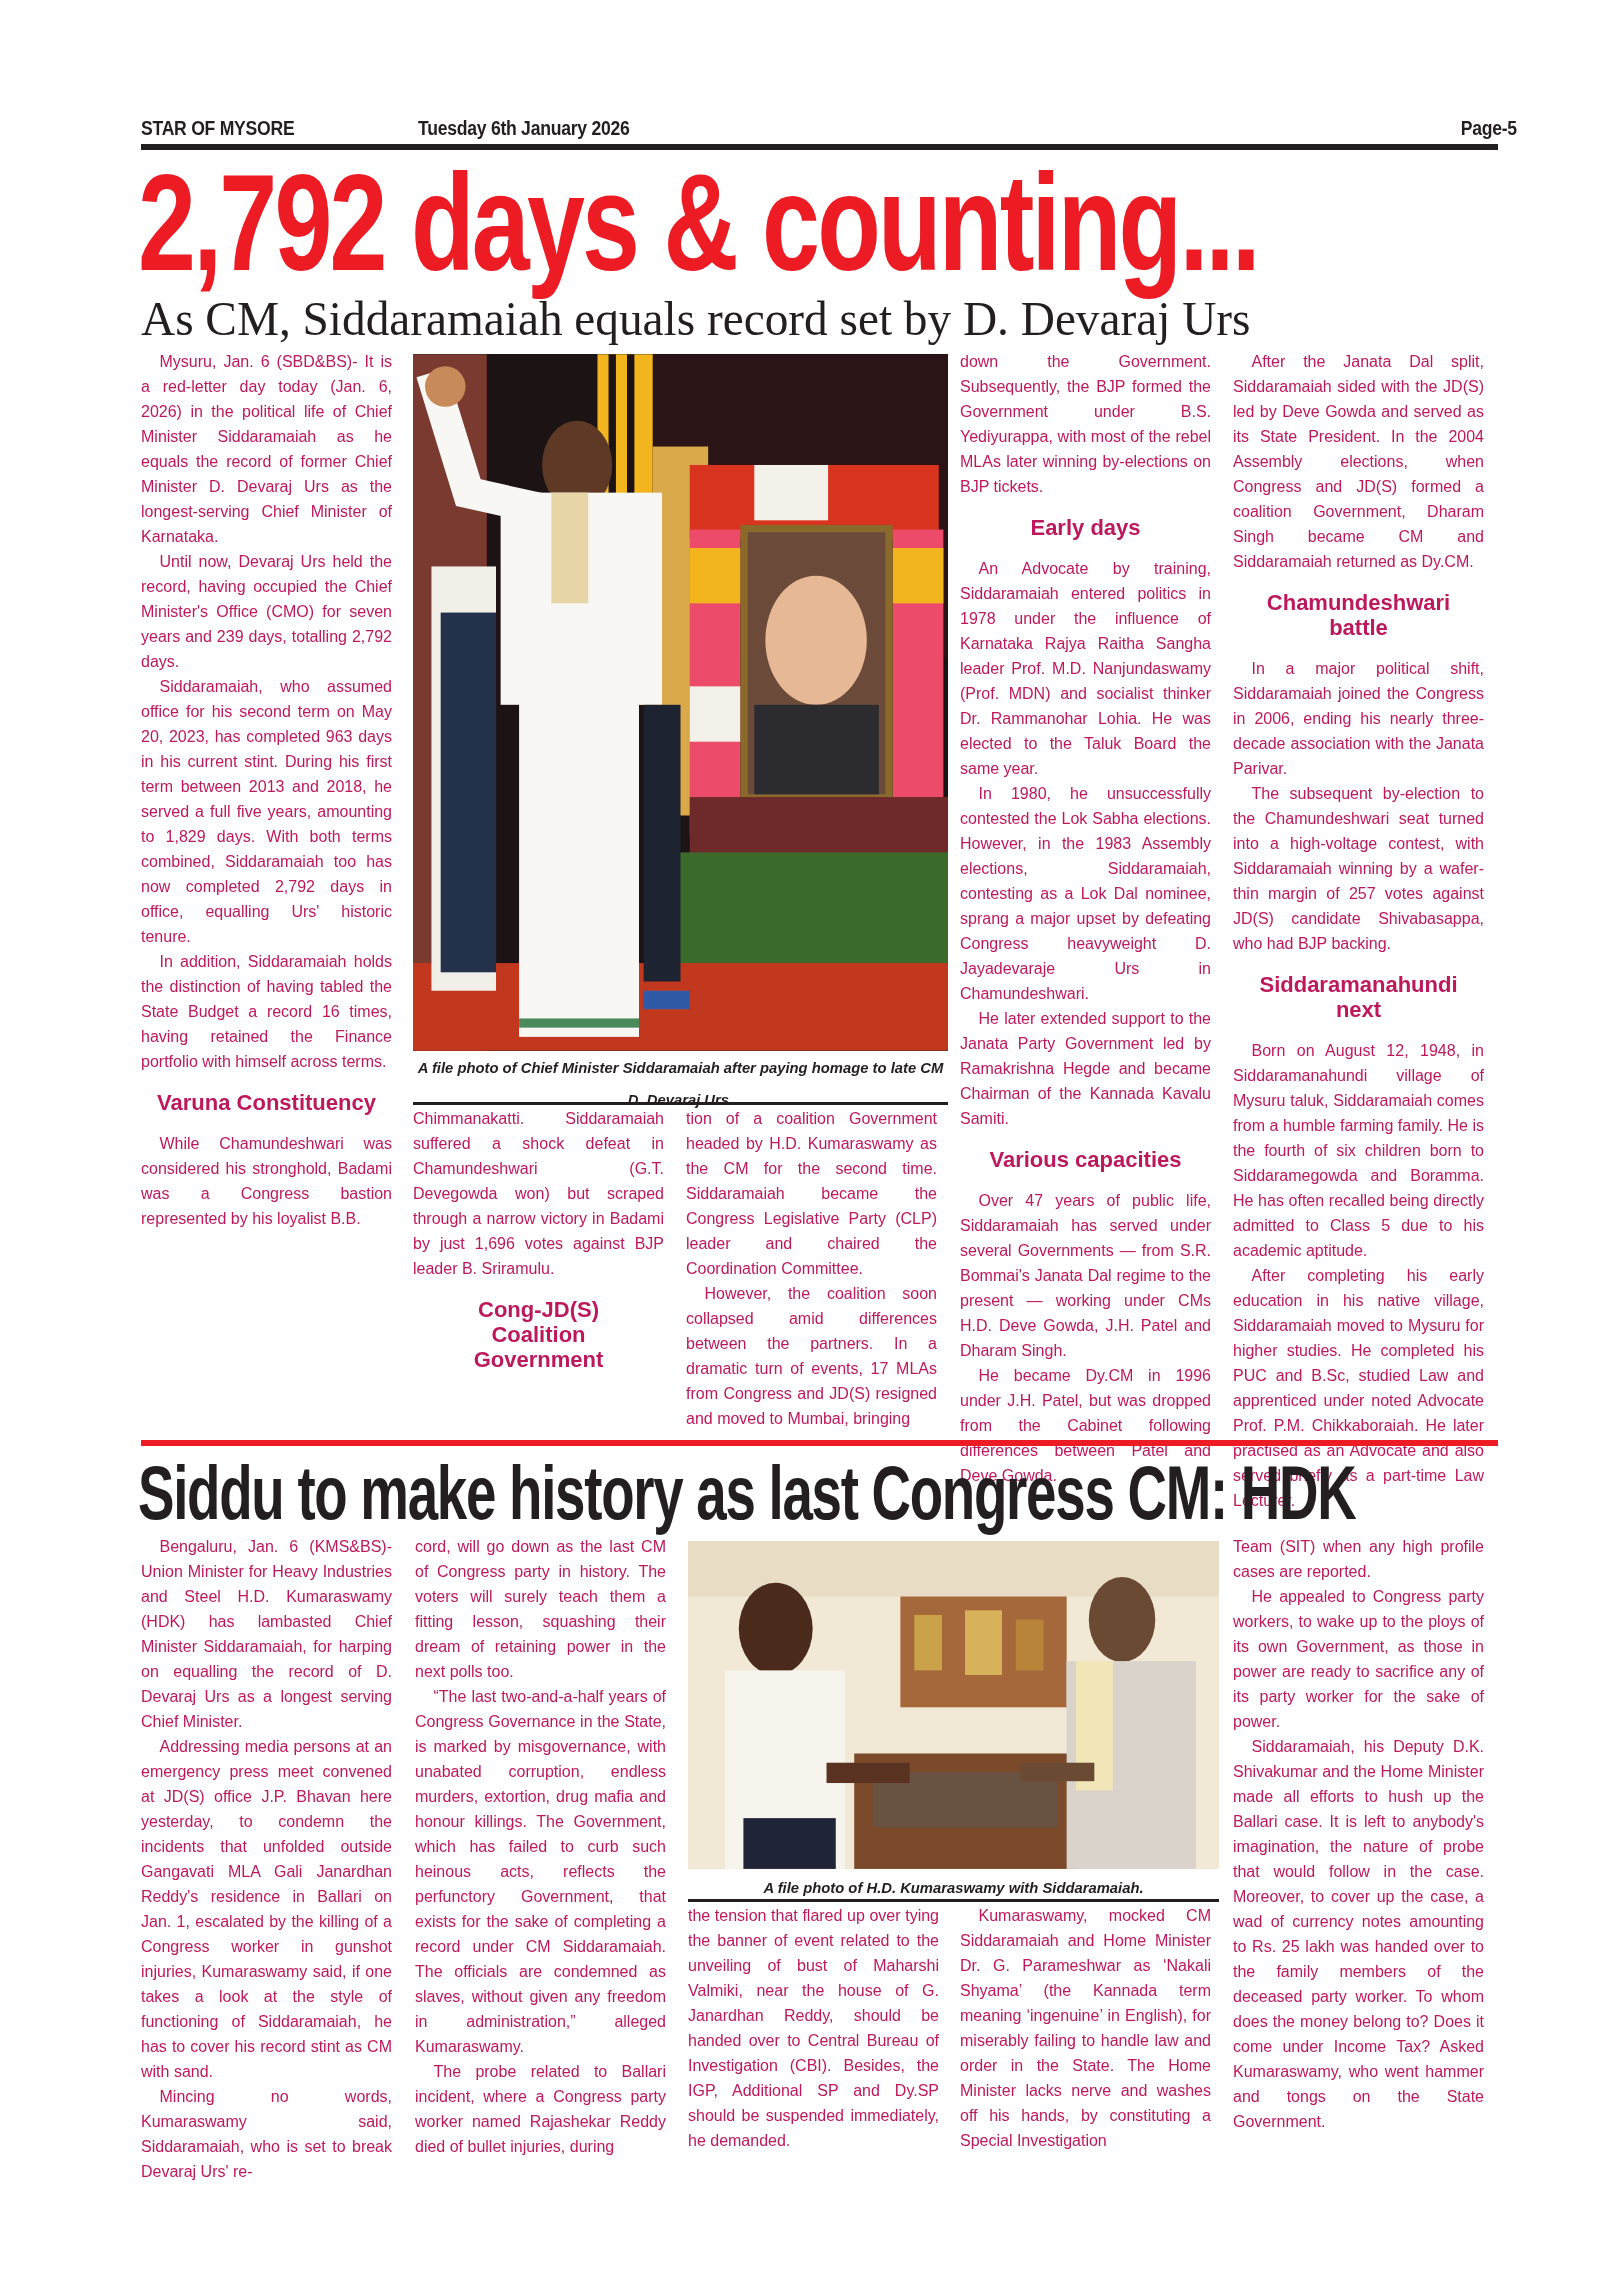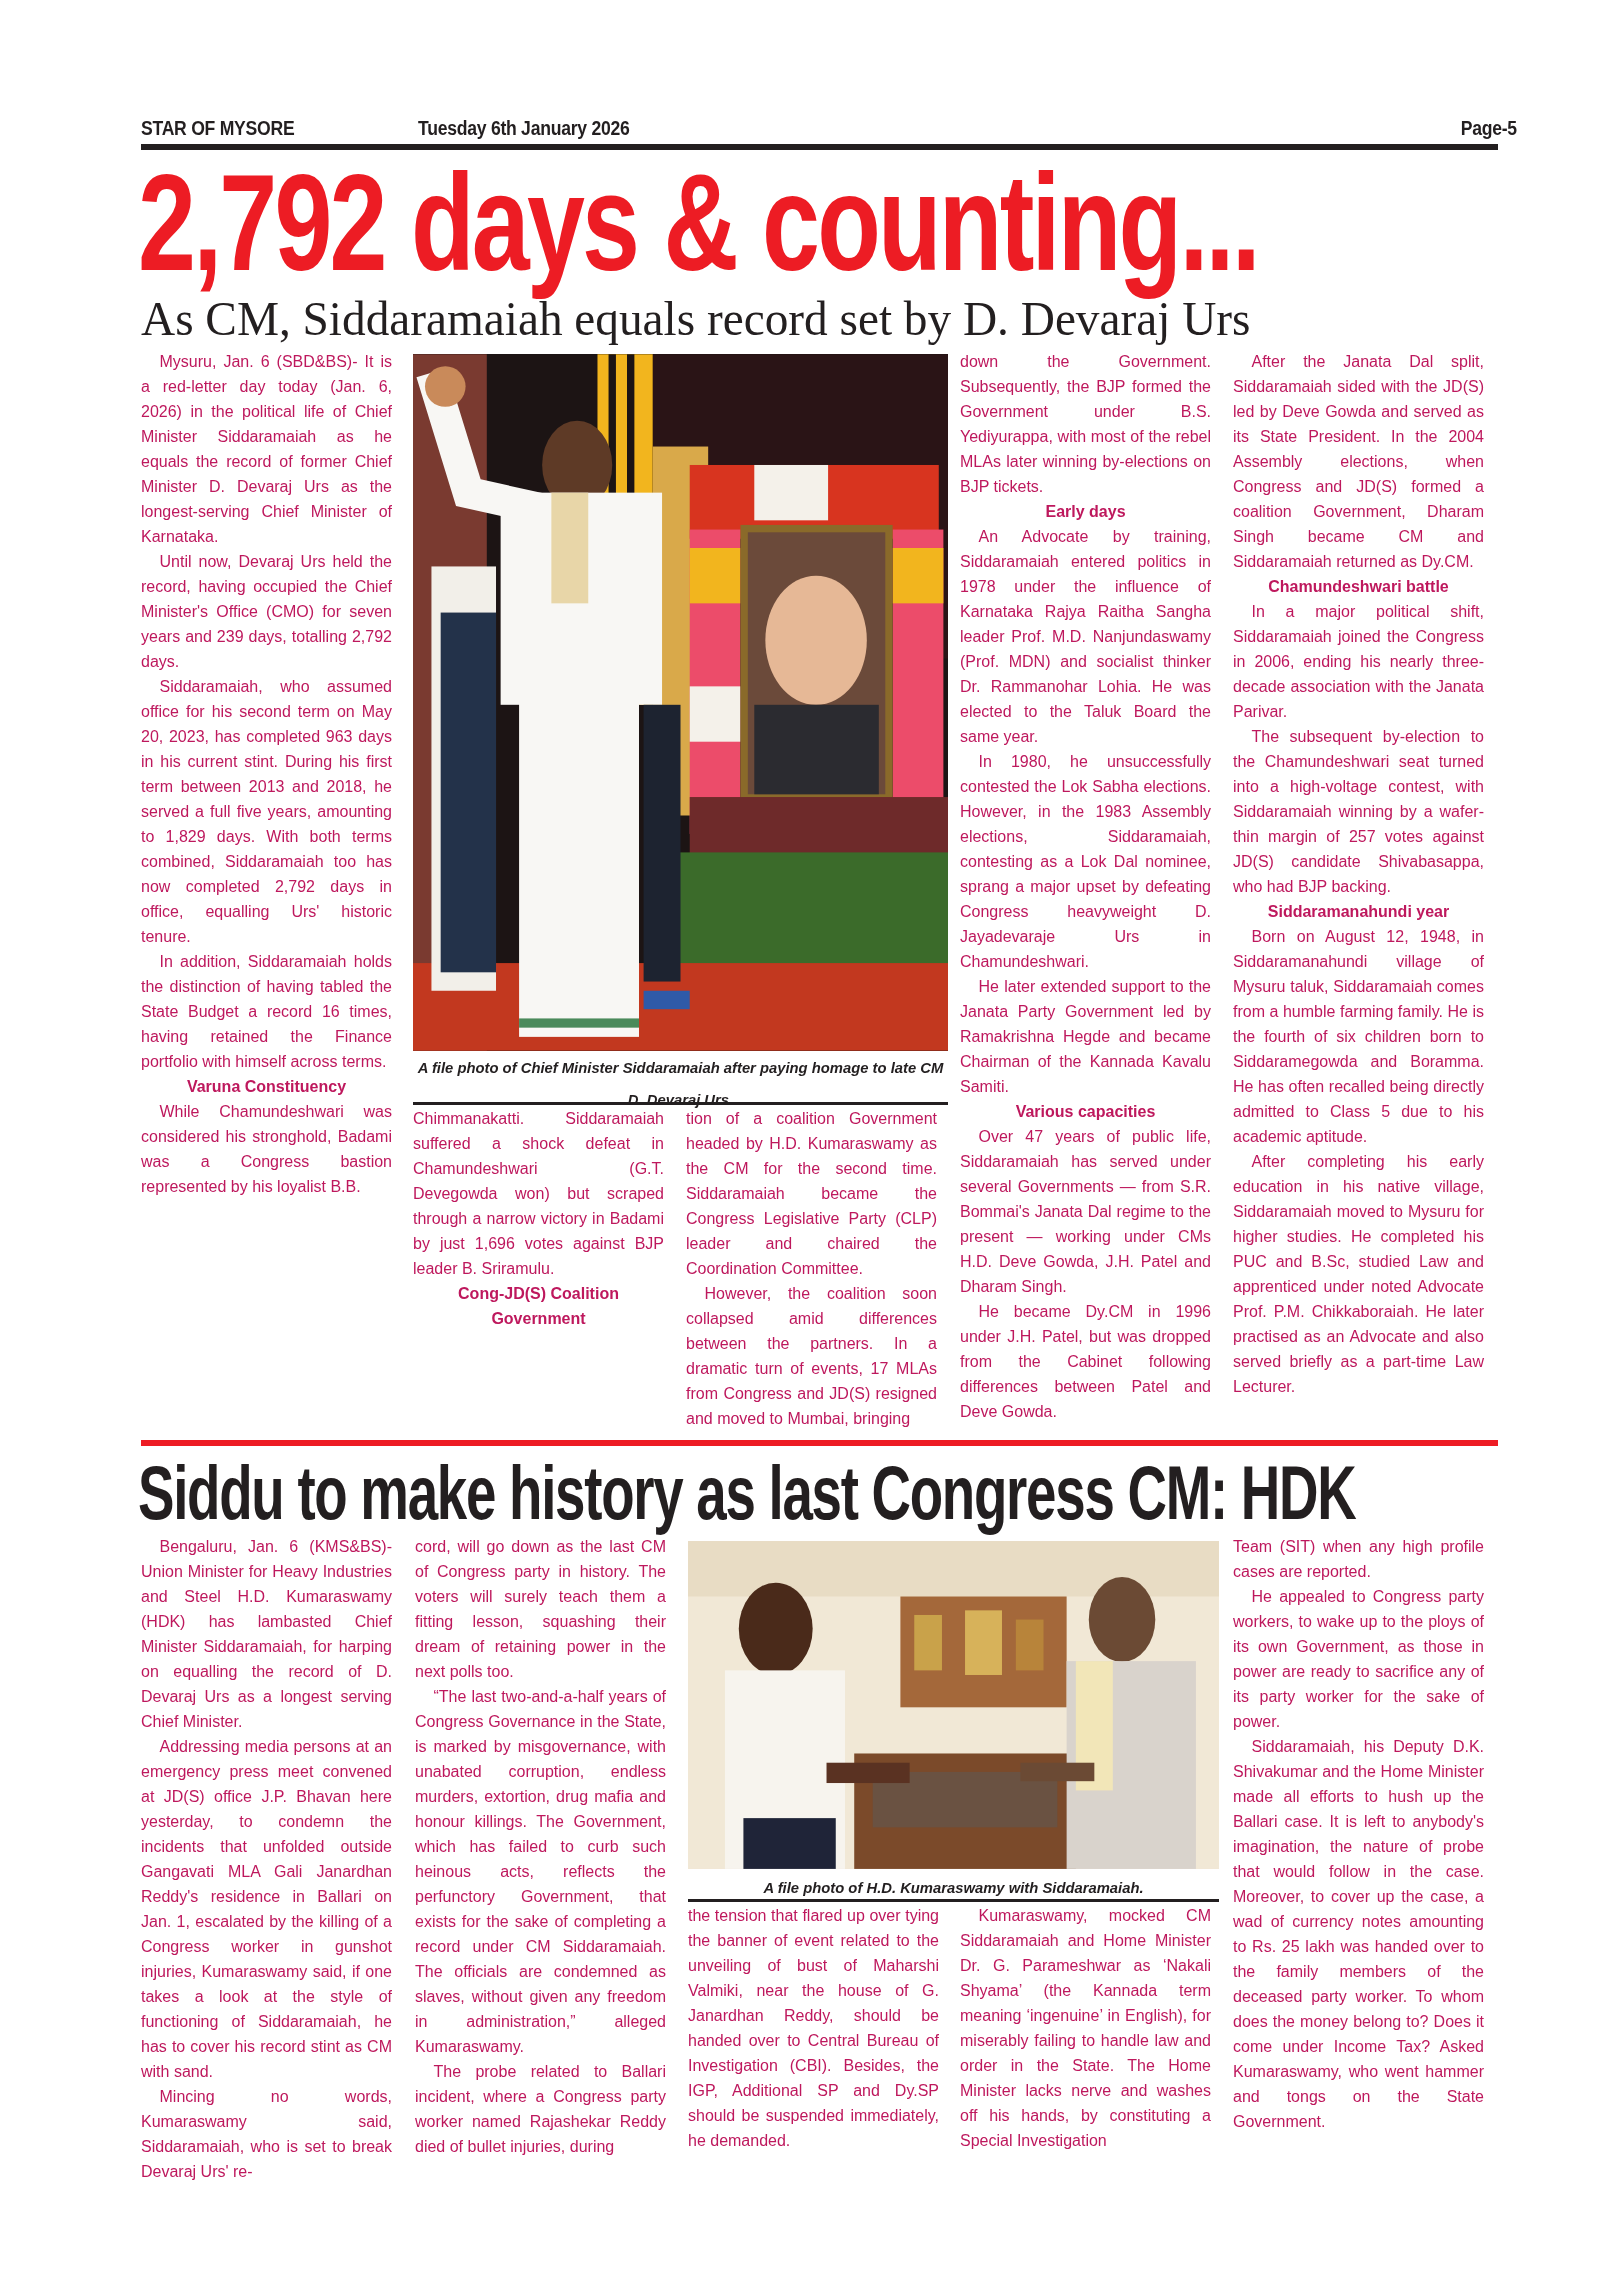--- a/index.html
+++ b/index.html
@@ -7,21 +7,21 @@
   .masthead { position:absolute; left:141px; top:113px; width:1357px; height:33px; }
   .masthead span { position:absolute; top:3.7px; font-family:"Liberation Sans", sans-serif; font-weight:bold; font-size:20px; letter-spacing:-0.3px; transform:scaleX(0.88); transform-origin:left top; }
   .mh-paper { left:0; }
   .mh-date { left:277px; }
   .mh-page { right:-18.5px; transform-origin:right top !important; }
   .mh-rule { position:absolute; left:141px; top:144px; width:1357px; height:5.5px; background:#231f20; }
   .headline1 { position:absolute; left:138px; top:148px; width:1366px; height:148px; color:#ed1c24; font-family:"Liberation Sans", sans-serif; font-weight:bold; font-size:138px; line-height:148px; white-space:nowrap; letter-spacing:-3.7px; transform:scaleX(0.755); transform-origin:left top; }
   .subhead1 { position:absolute; left:141px; top:293px; width:1366px; font-family:"Liberation Serif", serif; font-size:48px; line-height:52px; white-space:nowrap; color:#231f20; transform:scaleX(0.985); transform-origin:left top; }
   .col { position:absolute; font-size:16px; line-height:25px; text-align:justify; color:#be185d; }
   .col p { margin:0; text-indent:18.5px; }
-  .col h4 { margin:0; font-size:16px; line-height:25px; text-align:center; font-weight:bold; }
+  .col h4 { margin:16px; font-size:22px; line-height:25px; text-align:center; font-weight:bold; }
   .photo { position:absolute; overflow:hidden; }
   .caption { position:absolute; font-style:italic; font-weight:bold; font-size:14.8px; line-height:32px; text-align:center; color:#231f20; }
   .caprule { position:absolute; height:2.8px; background:#231f20; }
   .redrule { position:absolute; height:5.5px; background:#ed1c24; }
   .headline2 { position:absolute; left:138px; top:1451px; color:#231f20; font-family:"Liberation Sans", sans-serif; font-weight:bold; font-size:76px; line-height:83px; white-space:nowrap; letter-spacing:-1.8px; transform:scaleX(0.72); transform-origin:left top; }
 </style>
 </head>
 <body>
 
 <div class="masthead">
@@ -101,21 +101,21 @@
   <h4>Various capacities</h4>
   <p>Over 47 years of public life, Siddaramaiah has served under several Governments — from S.R. Bommai's Janata Dal regime to the present — working under CMs H.D. Deve Gowda, J.H. Patel and Dharam Singh.</p>
   <p>He became Dy.CM in 1996 under J.H. Patel, but was dropped from the Cabinet following differences between Patel and Deve Gowda.</p>
 </div>
 
 <div class="col" style="left:1233px; top:349px; width:251px;">
   <p>After the Janata Dal split, Siddaramaiah sided with the JD(S) led by Deve Gowda and served as its State President. In the 2004 Assembly elections, when Congress and JD(S) formed a coalition Government, Dharam Singh became CM and Siddaramaiah returned as Dy.CM.</p>
   <h4>Chamundeshwari battle</h4>
   <p>In a major political shift, Siddaramaiah joined the Congress in 2006, ending his nearly three-decade association with the Janata Parivar.</p>
   <p>The subsequent by-election to the Chamundeshwari seat turned into a high-voltage contest, with Siddaramaiah winning by a wafer-thin margin of 257 votes against JD(S) candidate Shivabasappa, who had BJP backing.</p>
-  <h4>Siddaramanahundi year</h4>
+  <h4>Siddaramanahundi next</h4>
   <p>Born on August 12, 1948, in Siddaramanahundi village of Mysuru taluk, Siddaramaiah comes from a humble farming family. He is the fourth of six children born to Siddaramegowda and Boramma. He has often recalled being directly admitted to Class 5 due to his academic aptitude.</p>
   <p>After completing his early education in his native village, Siddaramaiah moved to Mysuru for higher studies. He completed his PUC and B.Sc, studied Law and apprenticed under noted Advocate Prof. P.M. Chikkaboraiah. He later practised as an Advocate and also served briefly as a part-time Law Lecturer.</p>
 </div>
 
 <div class="redrule" style="left:141px; top:1440px; width:1357px;"></div>
 
 <div class="headline2">Siddu to make history as last Congress CM: HDK</div>
 
 <div class="col" style="left:141px; top:1534px; width:251px;">
   <p>Bengaluru, Jan. 6 (KMS&amp;BS)- Union Minister for Heavy Industries and Steel H.D. Kumaraswamy (HDK) has lambasted Chief Minister Siddaramaiah, for harping on equalling the record of D. Devaraj Urs as a longest serving Chief Minister.</p>

